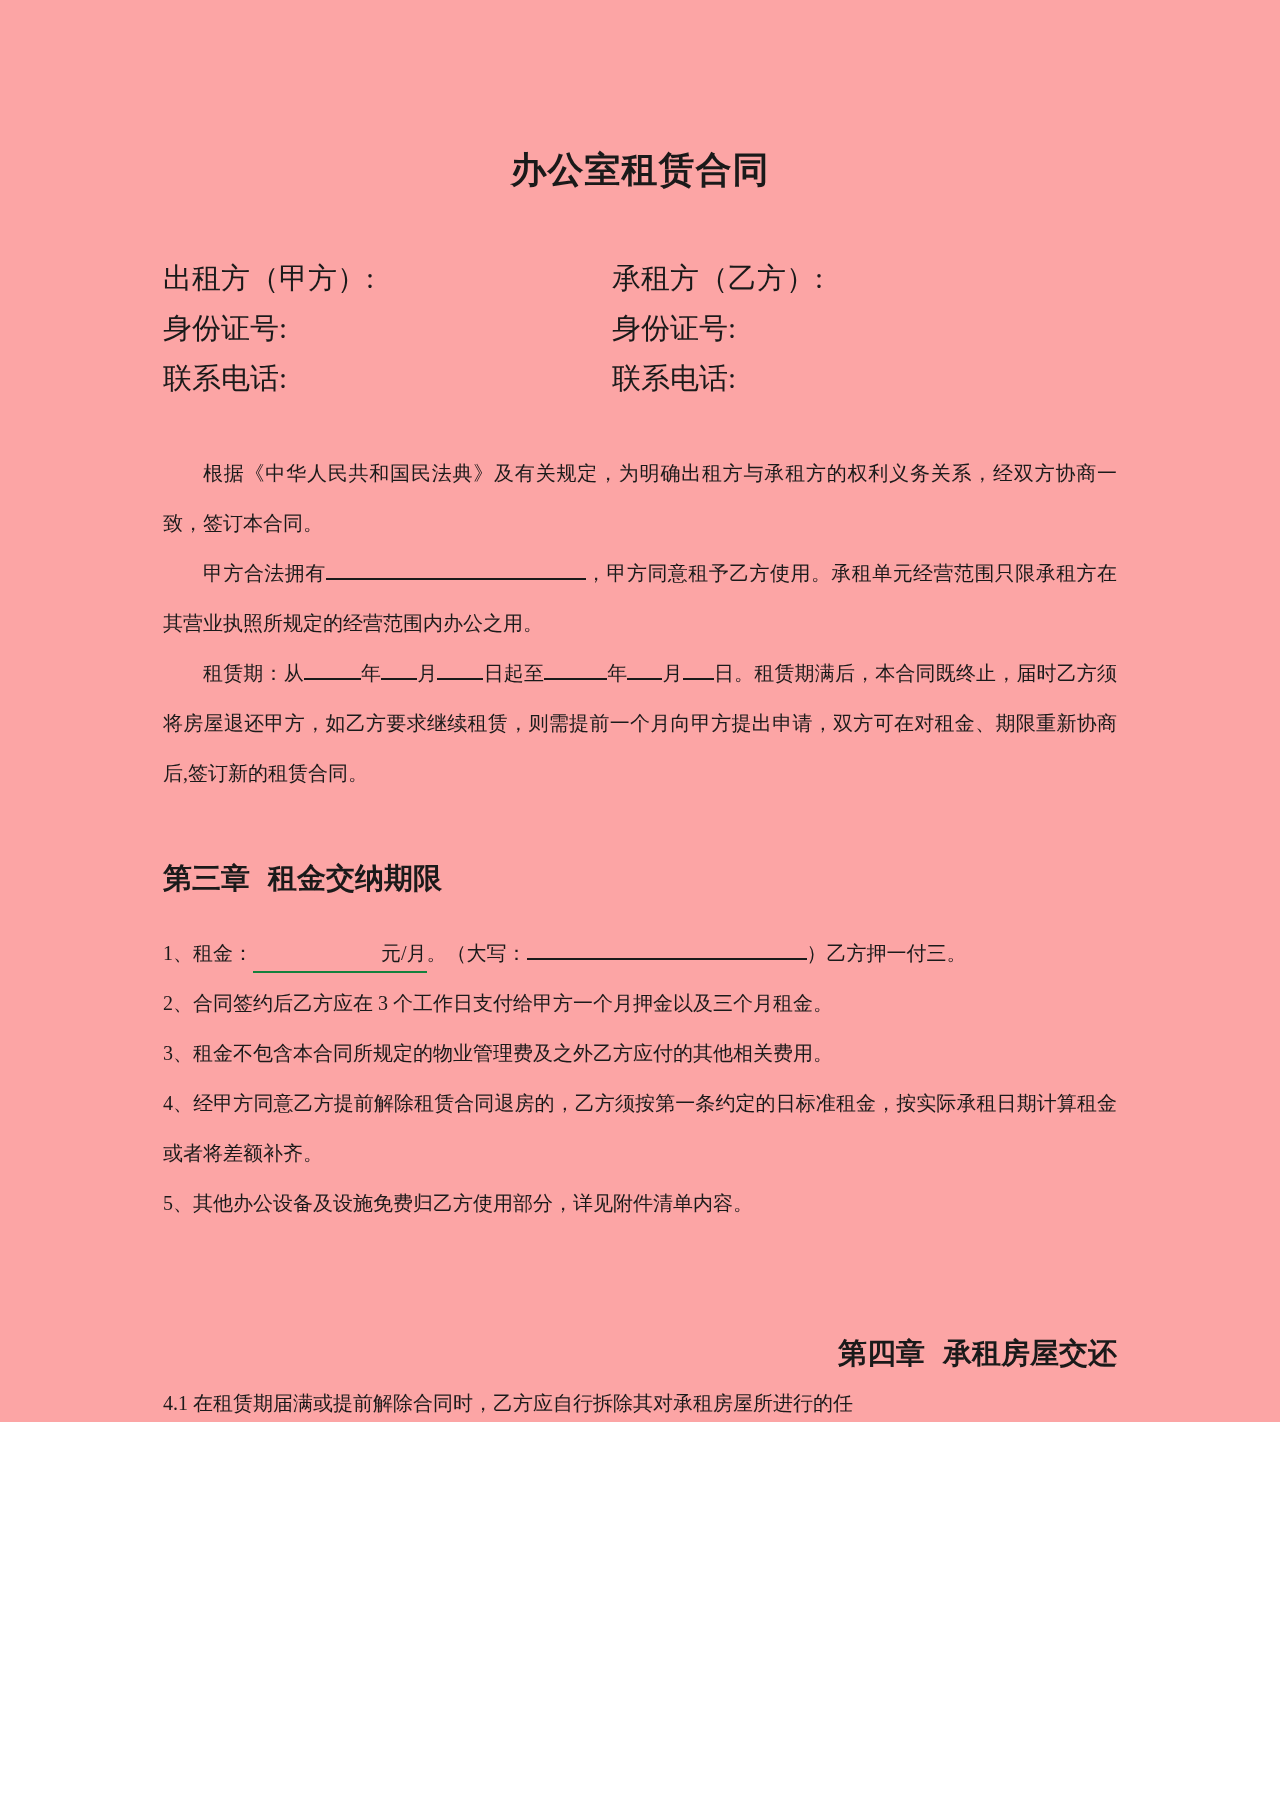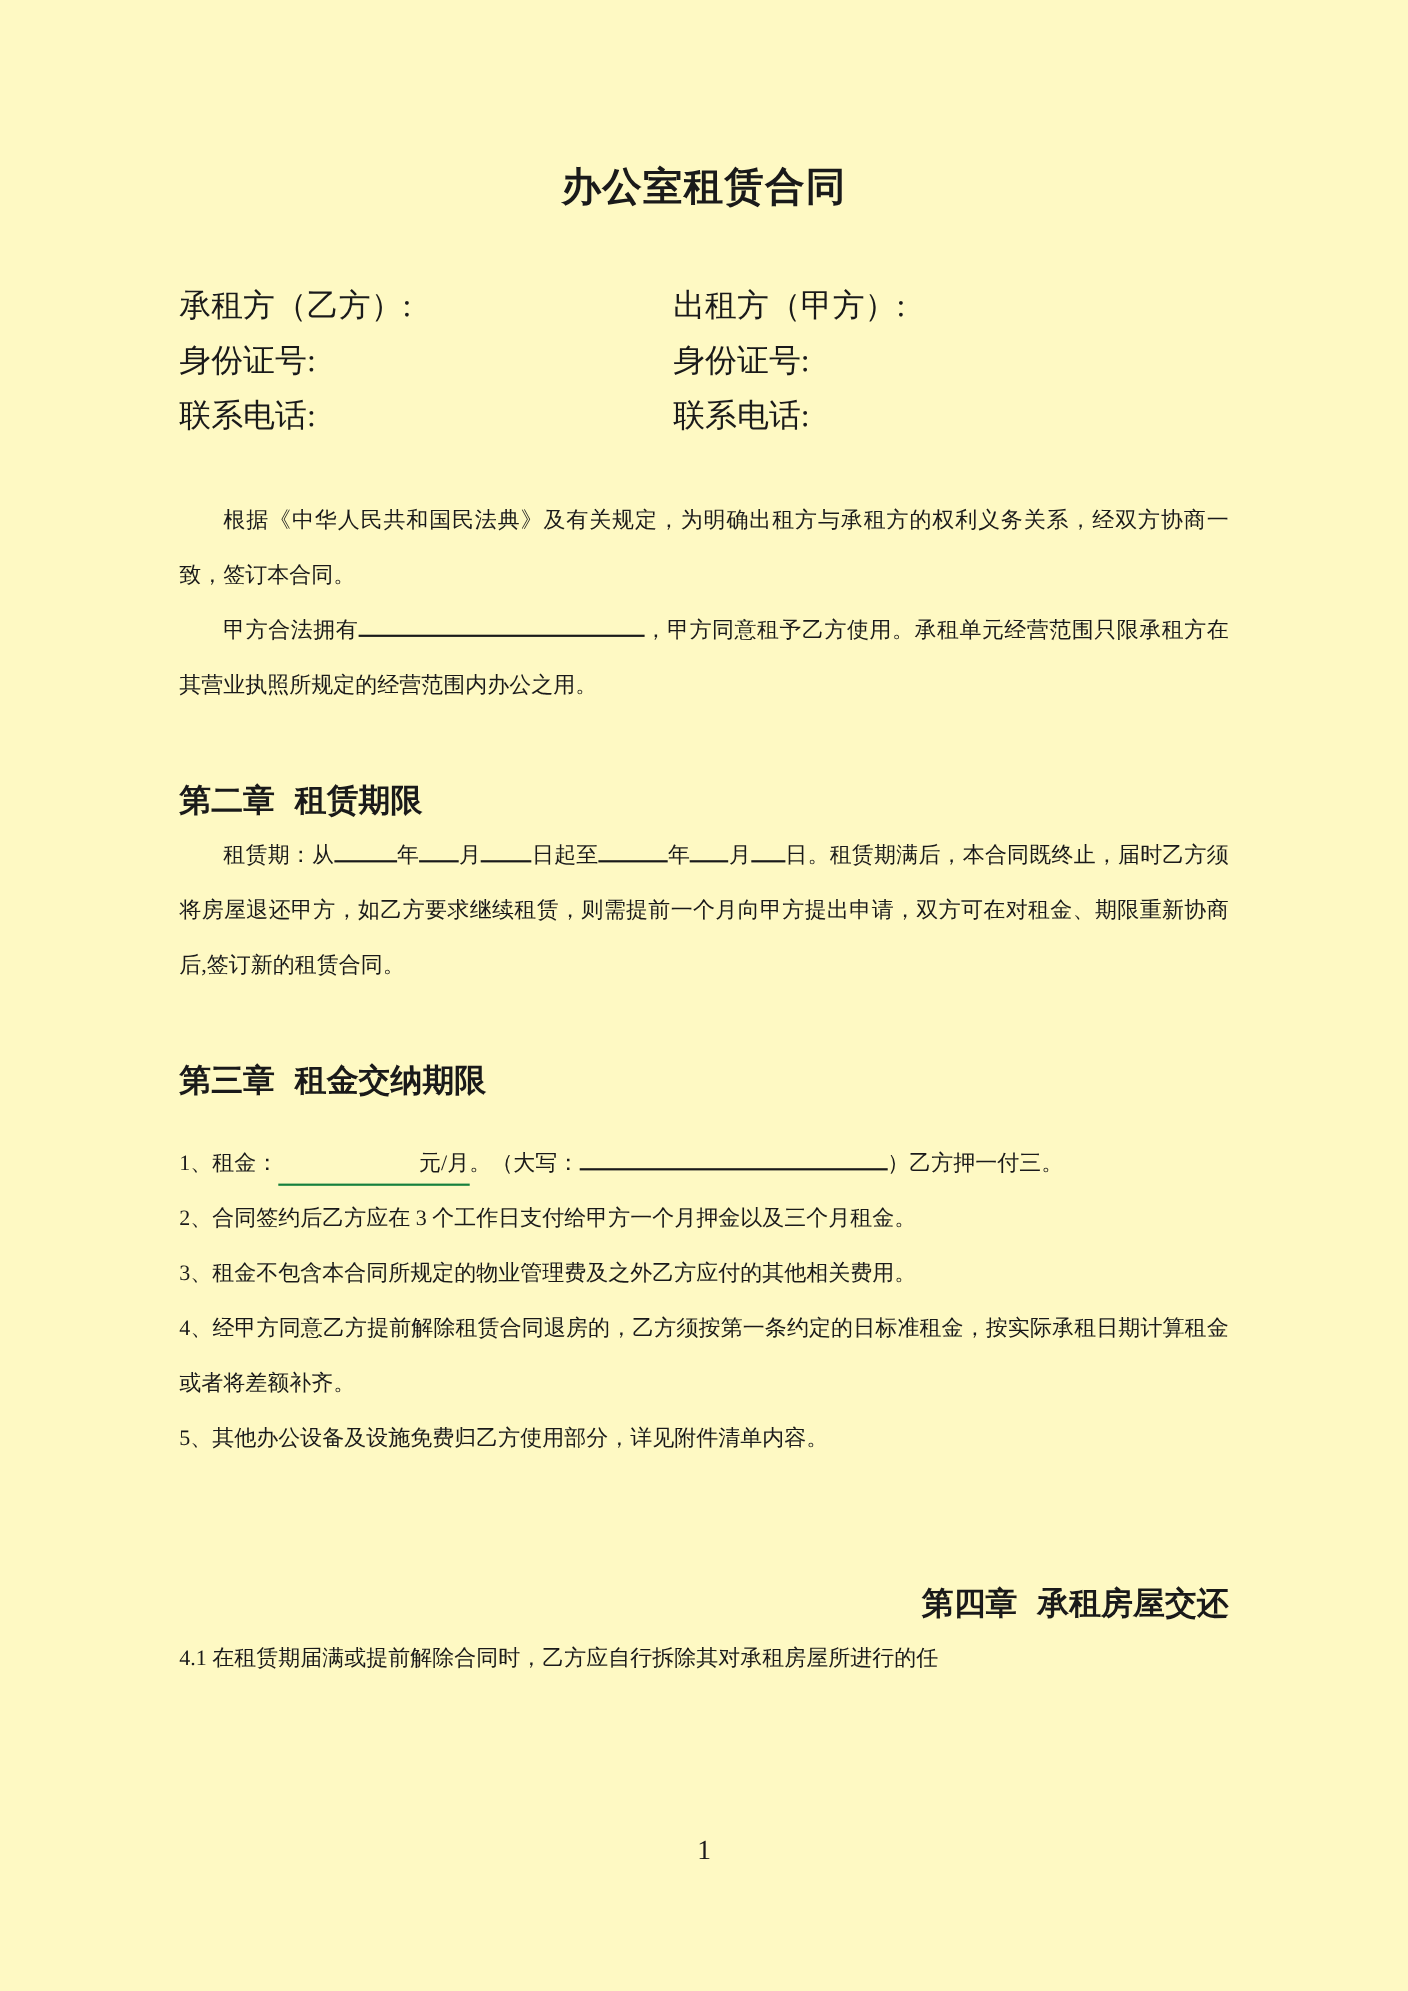--- a/index.html
+++ b/index.html
@@ -4,22 +4,22 @@
 <style>
   * { margin: 0; padding: 0; box-sizing: border-box; }
   html, body { background: #ffffff; }
   body {
     font-family: "Liberation Serif", "DejaVu Serif", serif;
     color: #1a1a1a;
   }
   .page {
     position: relative;
     width: 1280px;
-    height: 1810px;
-    background: #fef9c3;
+    height: 1422px;
+    background: #fca5a5;
     padding: 150px 163px 0 163px;
     overflow: hidden;
   }
   .doc-title {
     font-size: 36px;
     font-weight: bold;
     text-align: center;
     line-height: 40px;
     letter-spacing: 1px;
   }
@@ -80,35 +80,32 @@
   }
 </style>
 </head>
 <body>
 
 <div class="page">
 
   <h1 class="doc-title">办公室租赁合同</h1>
 
   <div class="party-block">
+    <div>出租方（甲方）:</div>
     <div>承租方（乙方）:</div>
-    <div>出租方（甲方）:</div>
     <div>身份证号:</div>
     <div>身份证号:</div>
     <div>联系电话:</div>
     <div>联系电话:</div>
   </div>
 
   <p class="body-text intro">根据《中华人民共和国民法典》及有关规定，为明确出租方与承租方的权利义务关系，经双方协商一致，签订本合同。</p>
 
   <p class="body-text indent"><span>甲方合法拥有</span><span class="blank w260"></span><span>，甲方同意租予乙方使用。承租单元经营范围只限承租方在其营业执照所规定的经营范围内办公之用。</span></p>
 
-  <div class="chapter-heading mt-blank-lg">
-    <span>第二章</span><span class="chapter-title-gap">租赁期限</span>
-  </div>
   <p class="body-text indent"><span>租赁期：从</span><span class="blank w57"></span><span>年</span><span class="blank w36"></span><span>月</span><span class="blank w46"></span><span>日起至</span><span class="blank w63"></span><span>年</span><span class="blank w35"></span><span>月</span><span class="blank w31"></span><span>日。租赁期满后，本合同既终止，届时乙方须将房屋退还甲方，如乙方要求继续租赁，则需提前一个月向甲方提出申请，双方可在对租金、期限重新协商后,签订新的租赁合同。</span></p>
 
   <div class="chapter-heading mt-blank-lg">
     <span>第三章</span><span class="chapter-title-gap">租金交纳期限</span>
   </div>
   <p class="body-text"><span>1、租金：</span><span class="u-unit"><span>元/月</span></span><span>。（大写：</span><span class="blank w280"></span><span>）乙方押一付三。</span></p>
   <p class="body-text">2、合同签约后乙方应在 3 个工作日支付给甲方一个月押金以及三个月租金。</p>
   <p class="body-text">3、租金不包含本合同所规定的物业管理费及之外乙方应付的其他相关费用。</p>
   <p class="body-text">4、经甲方同意乙方提前解除租赁合同退房的，乙方须按第一条约定的日标准租金，按实际承租日期计算租金或者将差额补齐。</p>
   <p class="body-text">5、其他办公设备及设施免费归乙方使用部分，详见附件清单内容。</p>

